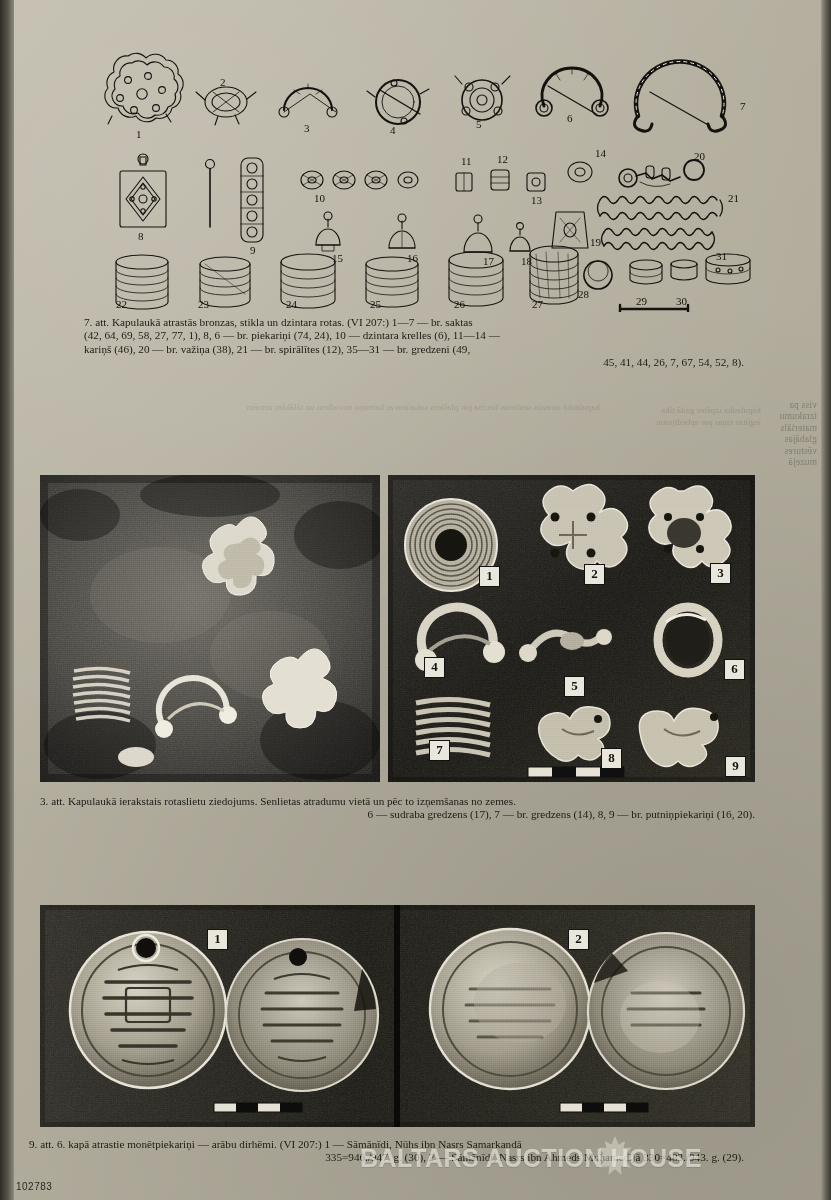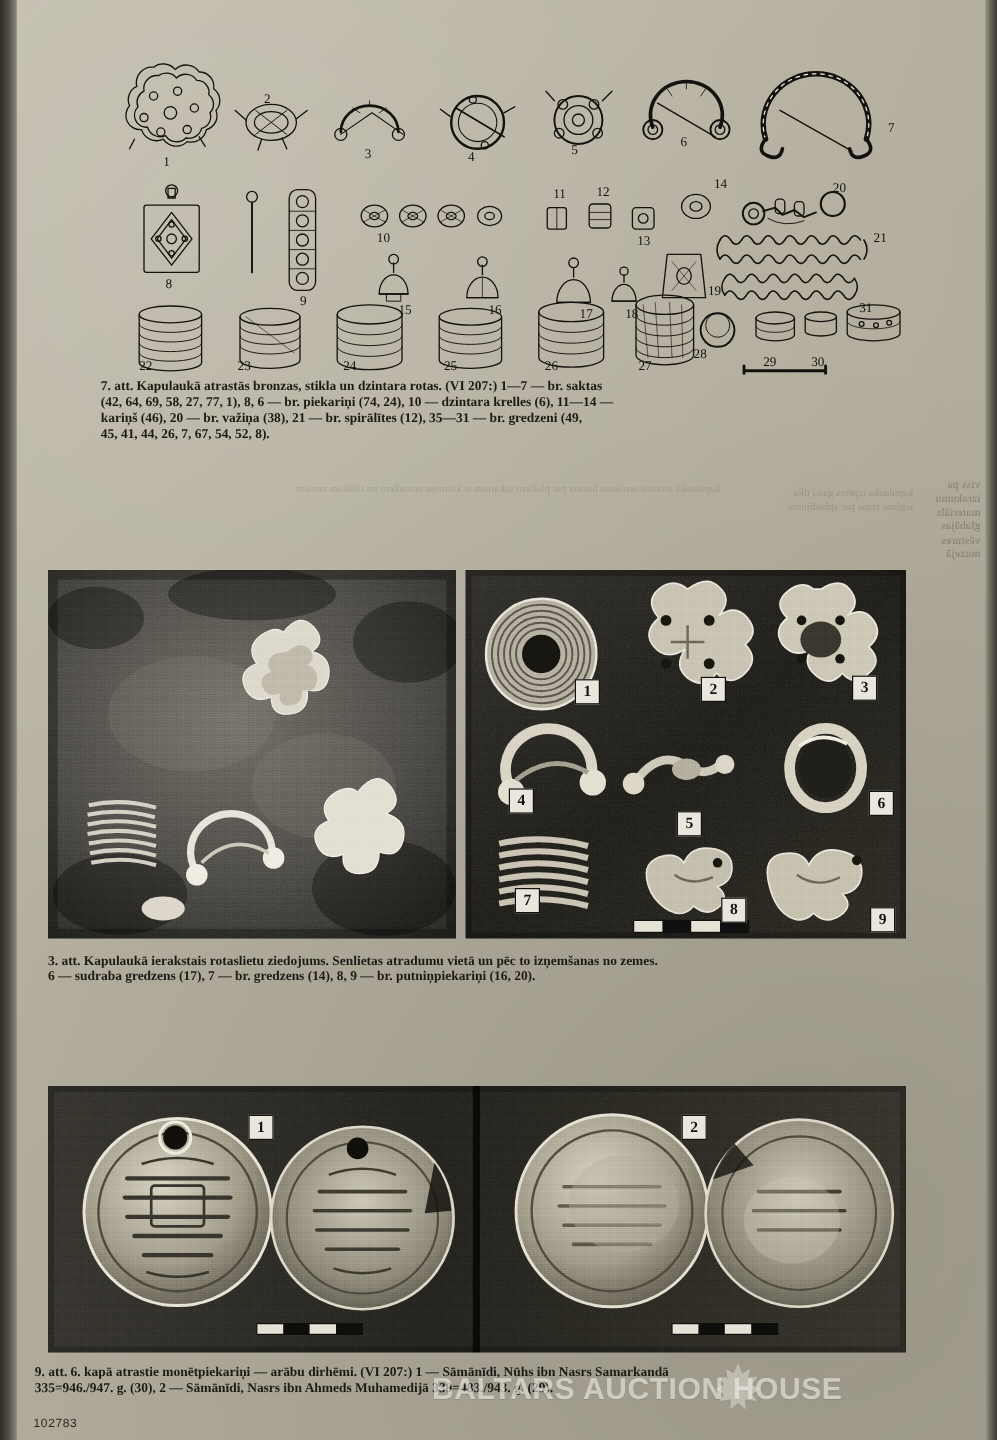--- a/index.html
+++ b/index.html
@@ -86,27 +86,26 @@
   .fig7 svg { display: block; width: 100%; height: 100%; }
 
   
   .caption {
     position: absolute;
     font-family: "Liberation Serif", serif;
     font-size: 11.2px;
     line-height: 13.4px;
     color: #1d1b16;
     text-align: justify;
-    font-weight: bold;
   }
   .cap7 { left: 84px; top: 316px; width: 660px; }
   .cap8 { left: 40px; top: 795px; width: 715px; }
   .cap9 { left: 29px; top: 1138px; width: 715px; }
   .cap-line { display: block; }
-  .cap-line.c { text-align: left; }
+  .cap-line.c { text-align: right; }
 
   
   .photo {
     position: absolute;
     background: #1a1a1a;
     overflow: hidden;
   }
   .ph8a { left: 40px; top: 475px; width: 340px; height: 307px; }
   .ph8b { left: 388px; top: 475px; width: 367px; height: 307px; }
   .ph9  { left: 40px; top: 905px; width: 715px; height: 222px; }
@@ -138,21 +137,20 @@
 
   
   .folio {
     position: absolute;
     left: 16px;
     bottom: 8px;
     font-family: "Liberation Sans", sans-serif;
     font-size: 10px;
     color: #2a2822;
     letter-spacing: 0.5px;
-    margin-left: 12px;
   }
 
   
   .watermark {
     position: absolute;
     left: 360px;
     top: 1128px;
     width: 440px;
     height: 60px;
     display: flex;

